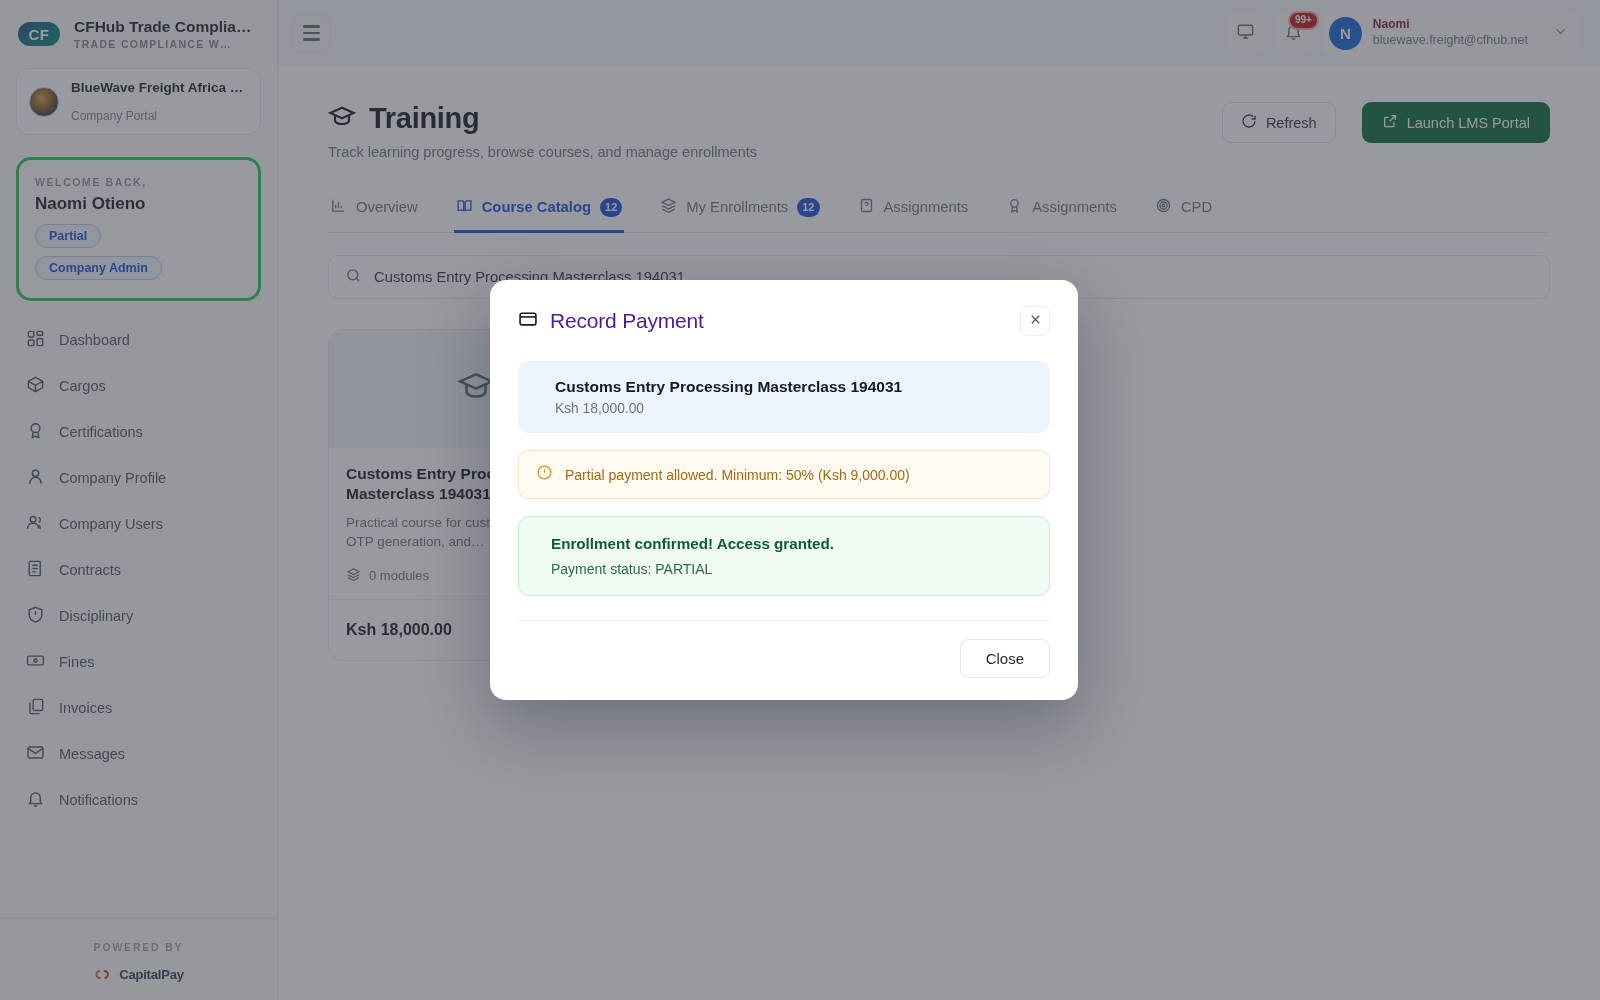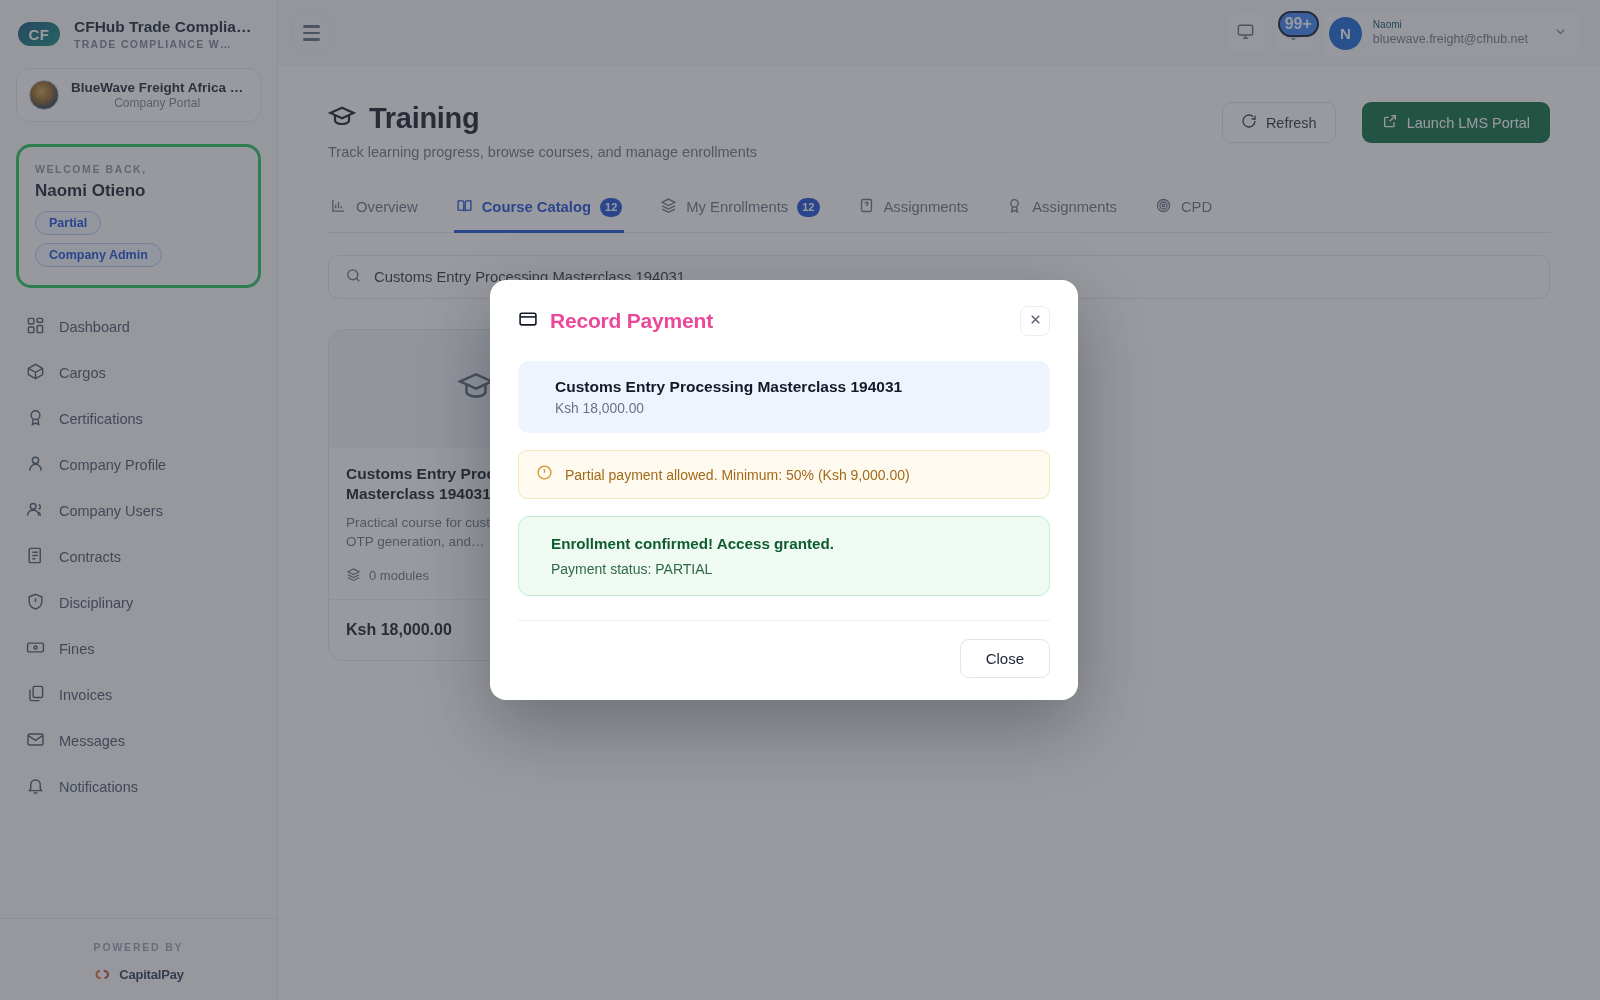--- a/index.html
+++ b/index.html
@@ -50,21 +50,21 @@
   .org-avatar {
     width: 30px; height: 30px; border-radius: 50%; flex: none;
     background: radial-gradient(circle at 42% 38%, #d8a04a 0%, #8a5f22 44%, #1b3a63 78%, #15305a 100%);
     border: 1px solid #c3cbd8;
   }
   .org-text { min-width: 0; }
   .org-name {
     font-size: 13.5px; font-weight: bold; color: #1a2433;
     white-space: nowrap; overflow: hidden; text-overflow: ellipsis;
   }
-  .org-sub { font-size: 12px; color: #7b8596; margin-top: 1px; text-align: center; }
+  .org-sub { font-size: 12px; color: #7b8596; margin-top: 14px; }
 
   .welcome {
     margin: 22px 16px 0 16px; padding: 16px 16px 18px 16px;
     border: 3px solid #22c55e; border-radius: 15px;
     background: #fdfdfe;
   }
   .welcome-label {
     font-size: 10.5px; letter-spacing: 1.6px; color: #8b94a3;
     font-weight: 600;
   }
@@ -112,35 +112,35 @@
   .hamburger i { display: block; width: 17px; height: 2.5px; background: #5f6b7d; border-radius: 2px; }
   .topbar-right { display: flex; align-items: center; gap: 9px; }
   .icon-btn {
     width: 39px; height: 39px; border-radius: 11px; background: #fafbfc;
     display: flex; align-items: center; justify-content: center;
     position: relative; cursor: pointer;
   }
   .icon-btn svg { width: 19px; height: 19px; }
   .badge {
     position: absolute; top: -3px; right: -6px;
-    background: #3b82f6; color: #fff; font-size: 16px; font-weight: bold;
+    background: #b91c1c; color: #fff; font-size: 10px; font-weight: bold;
     border-radius: 999px; padding: 1.5px 5px; line-height: 1.2;
-    border: 2px solid #0f172a;
+    border: 2px solid #fca5a5;
   }
   .user-chip {
     display: flex; align-items: center; gap: 11px;
     background: #fafbfc; border-radius: 13px; padding: 6px 12px 6px 7px;
     cursor: pointer;
   }
   .avatar {
     width: 33px; height: 33px; border-radius: 50%; background: #1565d8;
     color: #fff; font-size: 15px; font-weight: bold;
     display: flex; align-items: center; justify-content: center; flex: none;
   }
-  .user-name { font-size: 10px; font-weight: normal; color: #0c4a6e; line-height: 1.2; }
+  .user-name { font-size: 12px; font-weight: bold; color: #7f1d1d; line-height: 1.2; }
   .user-mail { font-size: 12.5px; color: #6f7988; line-height: 1.35; }
   .chev { margin-left: 14px; color: #6f7988; }
 
   .content { padding: 36px 50px 0 50px; }
   .page-head { display: flex; align-items: flex-start; justify-content: space-between; }
   .page-title { display: flex; align-items: center; gap: 13px; }
   .page-title h1 { font-size: 29px; color: #131a26; font-weight: bold; letter-spacing: -.3px; }
   .page-sub { font-size: 14.5px; color: #6a7484; margin-top: 9px; }
   .head-actions { display: flex; align-items: flex-start; gap: 12px; }
   .btn-ghost {
@@ -218,21 +218,21 @@
     z-index: 50;
   }
   .modal {
     position: absolute; left: 490px; top: 280px;
     width: 588px; background: #fff; border-radius: 16px;
     box-shadow: 0 26px 70px rgba(10,16,30,.30);
     z-index: 60; padding: 26px 28px 22px 28px;
   }
   .modal-head { display: flex; align-items: center; justify-content: space-between; }
   .modal-title { display: flex; align-items: center; gap: 12px; }
-  .modal-title h2 { font-size: 21px; font-weight: bold; color: #ec4899; letter-spacing: -.2px; }
+  .modal-title h2 { font-size: 21px; font-weight: normal; color: #4c1d95; letter-spacing: -.2px; }
   .modal-title svg { width: 20px; height: 20px; color: #131a26; }
   .close-btn {
     width: 30px; height: 30px; border-radius: 8px;
     border: 1px solid #eceef1; background: #fff;
     display: flex; align-items: center; justify-content: center; cursor: pointer;
   }
   .close-btn svg { width: 15px; height: 15px; color: #4b5565; }
 
   .course-box {
     margin-top: 25px; background: #eef4fe; border-radius: 11px;

